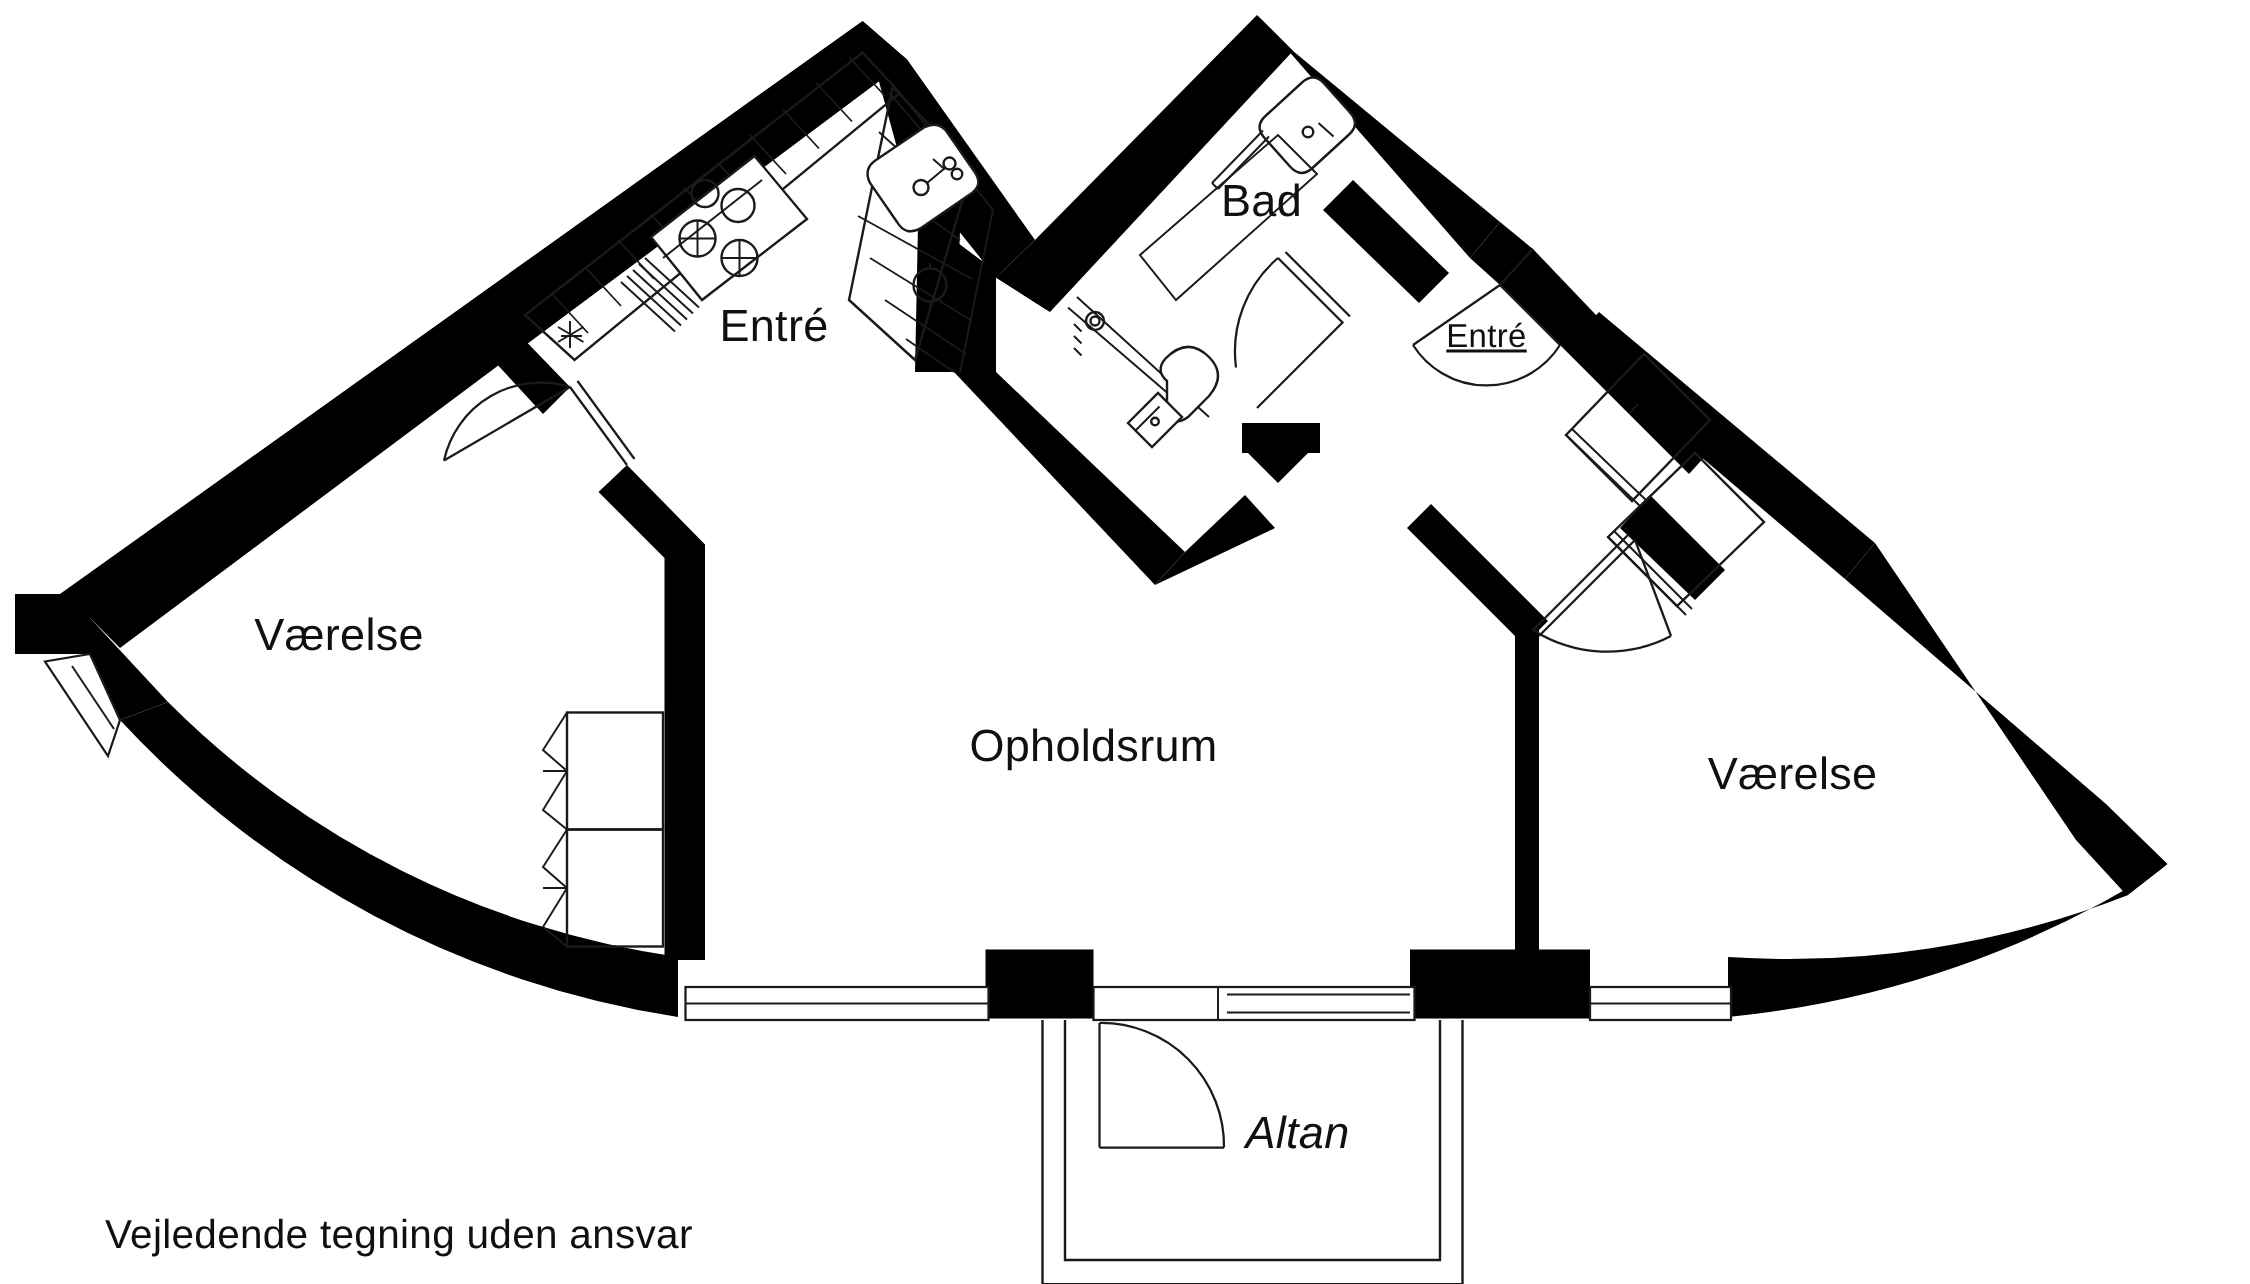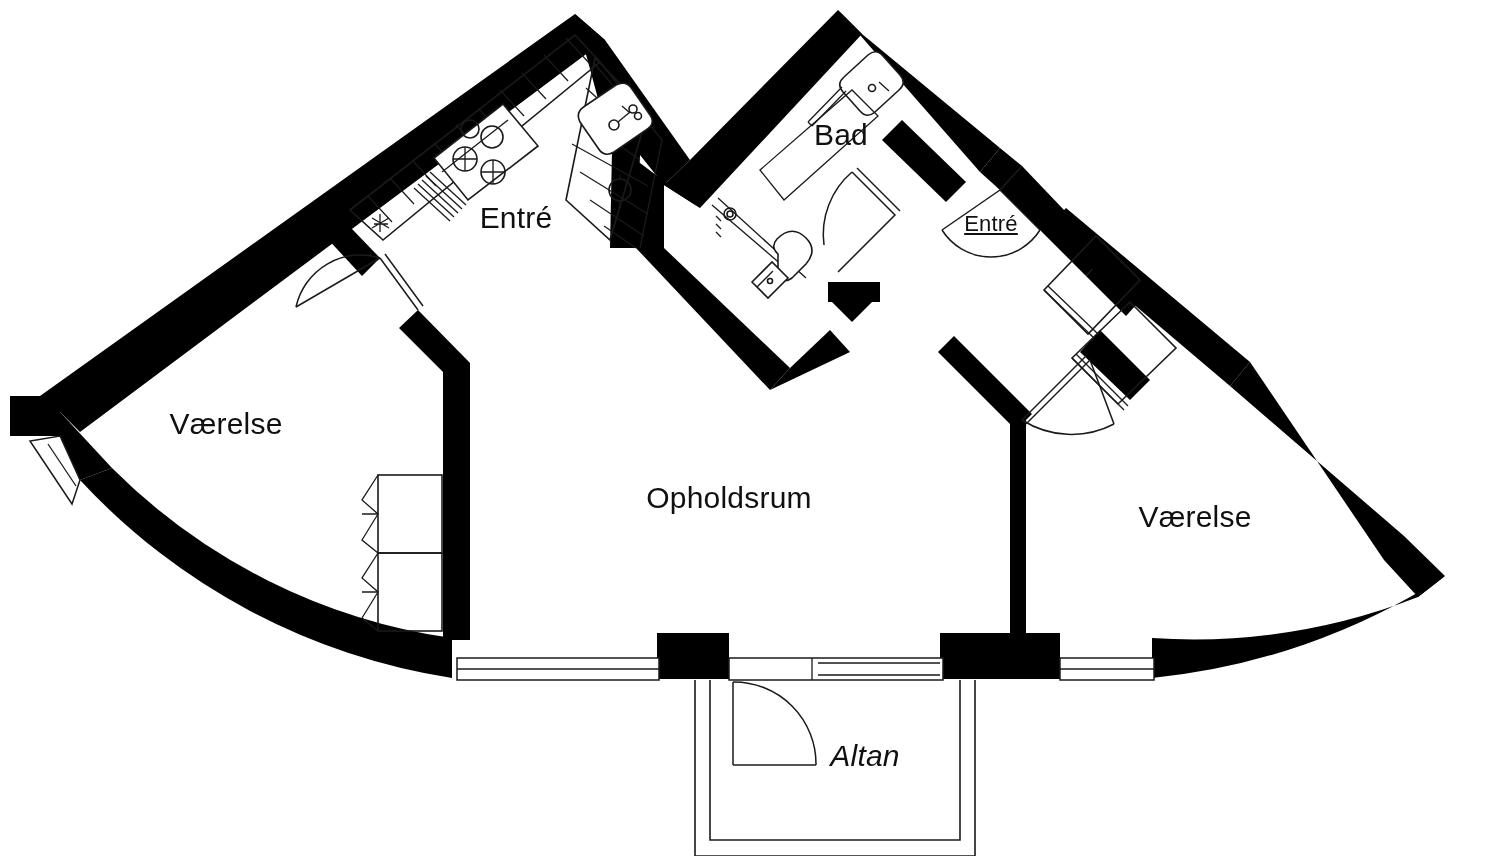--- a/index.html
+++ b/index.html
@@ -292,14 +292,15 @@
   </svg>
 
   <div class="room-label" style="left:516px; top:218px;  font-size:30px;">Entré</div>
   <div class="room-label" style="left:817px; top:135px;  font-size:30px;margin-left:24px;">Bad</div>
   <div class="room-label" style="left:991px; top:224px;  font-size:22px;text-decoration:underline;">Entré</div>
   <div class="room-label" style="left:226px; top:424px;  font-size:30px;">Værelse</div>
   <div class="room-label" style="left:729px; top:466px;  font-size:30px;margin-top:32px;">Opholdsrum</div>
   <div class="room-label" style="left:1195px;top:517px;  font-size:30px;">Værelse</div>
   <div class="room-label" style="left:865px; top:756px;  font-size:30px;font-style:italic;">Altan</div>
 
+  <div class="disclaimer" style="left:70px; top:808px;">Vejledende tegning uden ansvar</div>
 
 </div>
 
 </body></html>

